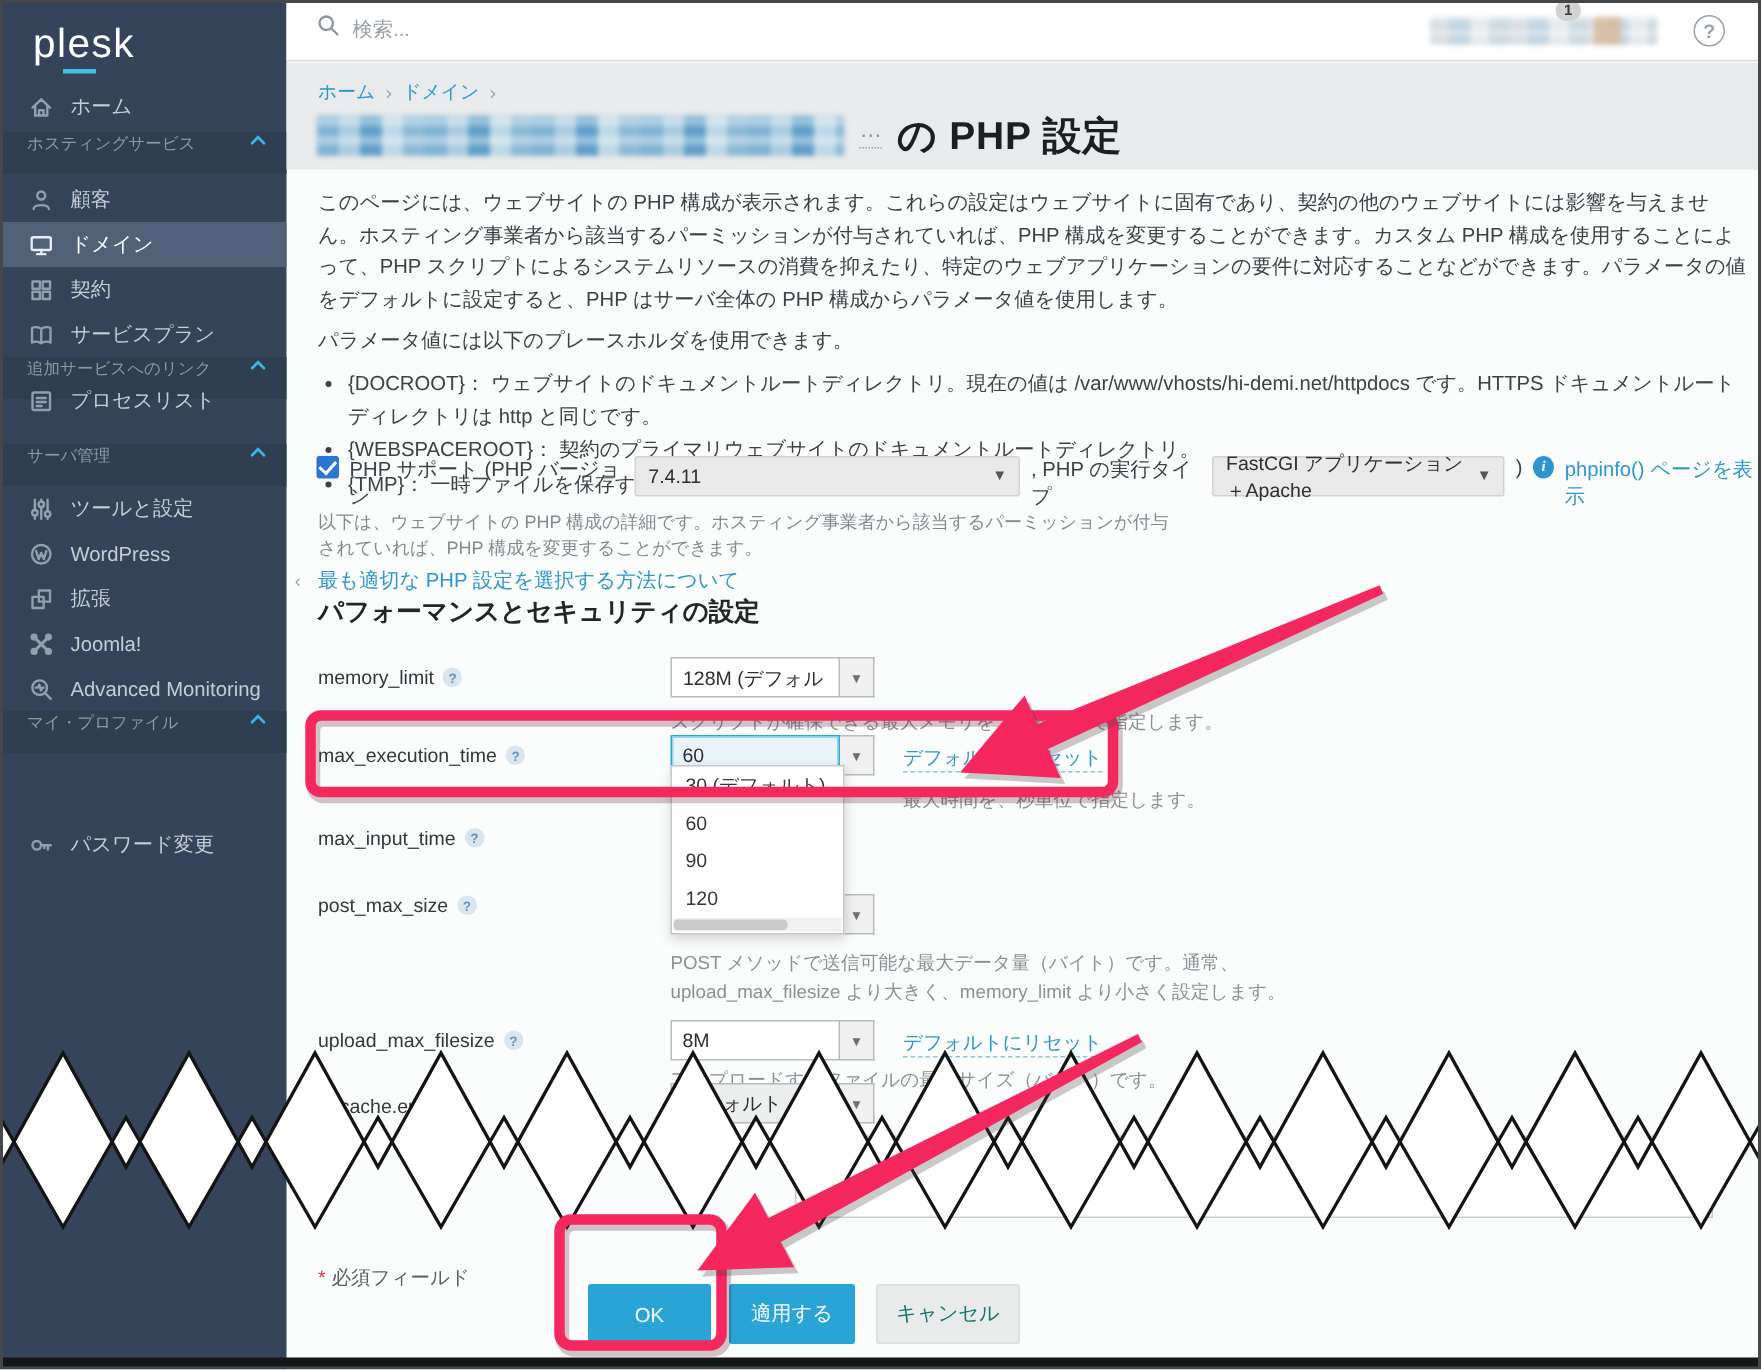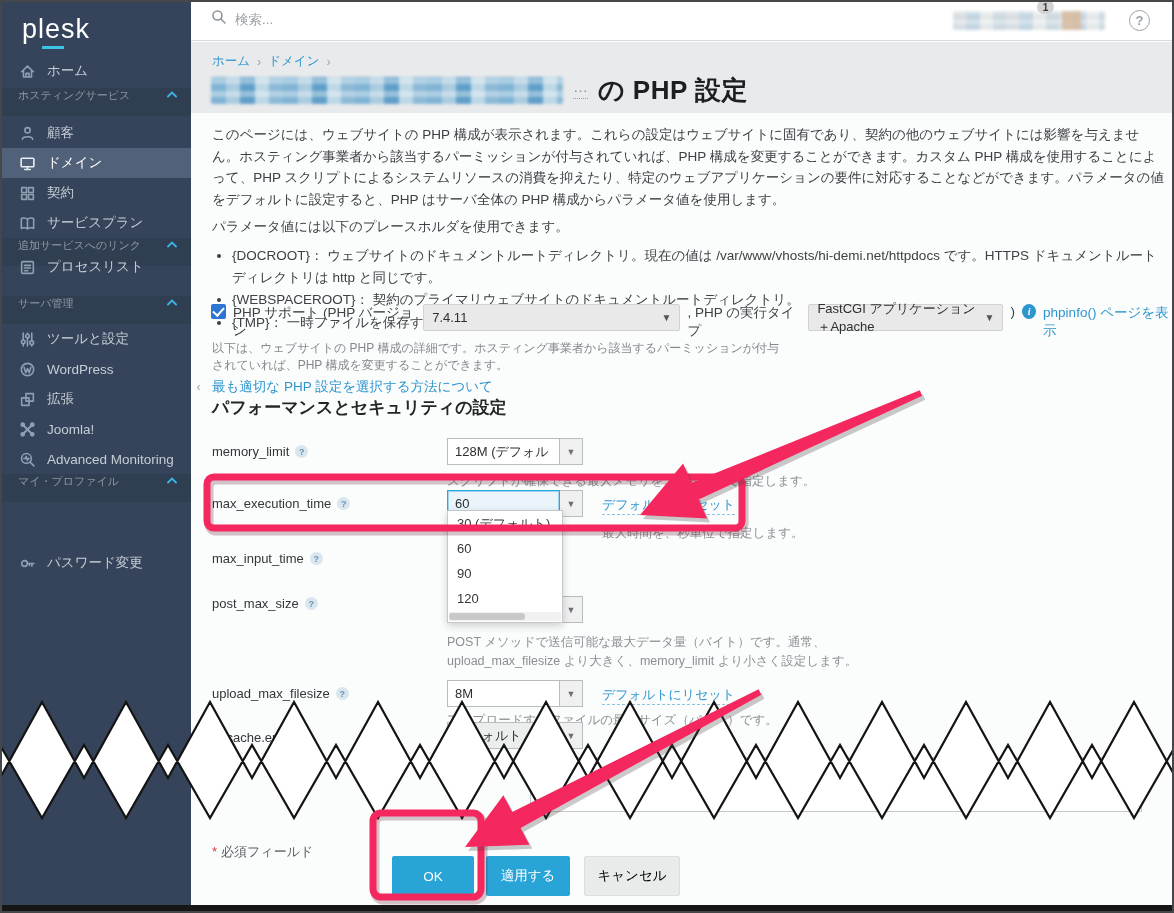--- a/index.html
+++ b/index.html
@@ -84,21 +84,21 @@
   .dd-thumb { position:absolute; left:0; top:1px; width:68%; height:7px; background:#c9c9c9; border-radius:3px; }
 
   textarea.bigtext { position:absolute; left:530px; top:757px; width:612px; height:55px; border:1px solid #c6cacd; background:#fff; resize:none; font-family:inherit; }
   .resize-grip { position:absolute; left:1133px; top:802px; width:8px; height:8px; background:
       linear-gradient(135deg, transparent 0 50%, #aaa 50% 57%, transparent 57% 72%, #aaa 72% 79%, transparent 79%); }
 
   .req-note { position:absolute; left:212px; top:843px; font-size:13px; color:#5b6065; }
   .req-star { color:#d23b3b; margin-right:4px; }
   .btn { position:absolute; top:808px; height:40px; border:none; border-radius:2px; font-size:13.5px; font-weight:normal; cursor:pointer; font-family:inherit;margin-top:48px; }
   .btn-blue { background:#28a5d6; color:#ffffff; }
-  .btn-gray { background:#e9eaea; color:#000000; border:1px solid #dcdddd; }
+  .btn-gray { background:#e9eaea; color:#0f766e; border:1px solid #dcdddd; }
 
   .collapse-tab { position:absolute; left:192px; top:372px; width:13px; height:30px; color:#98a1a9; font-size:12px; display:flex; align-items:center; justify-content:center; cursor:pointer; }
 
   
   #annot { position:absolute; inset:0; z-index:30; pointer-events:none; }
 </style>
 </head>
 <body>
 
 <div id="frame">

